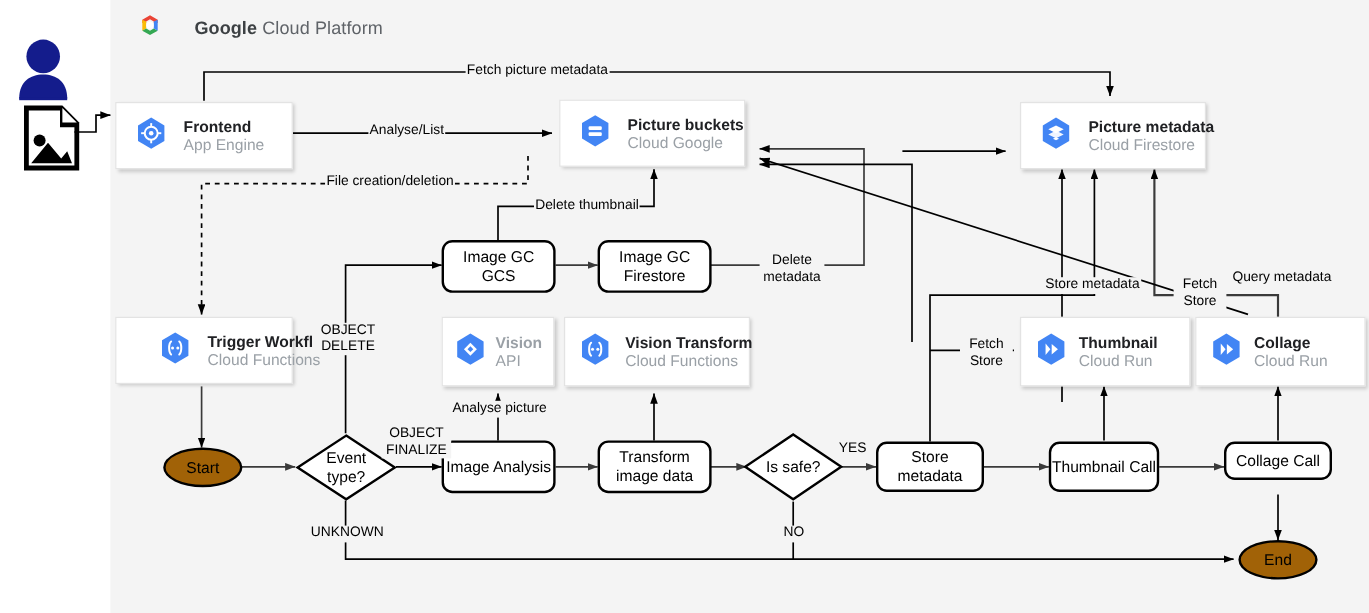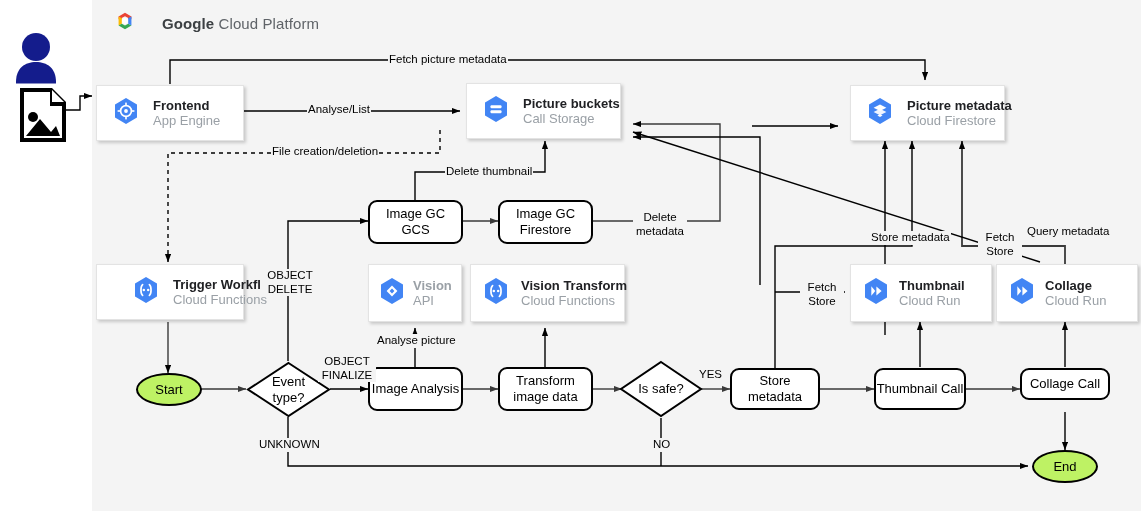--- a/index.html
+++ b/index.html
@@ -30,21 +30,21 @@
   .card.muted .t1{color:#9aa0a6;font-weight:bold;}
   .card.stack::before{content:"";position:absolute;left:6px;top:6px;width:100%;height:100%;
         background:#fff;border:1px solid #e3e3e3;z-index:-1;box-shadow:2px 2px 3px rgba(0,0,0,.18);}
   .card.stack::after{content:"";position:absolute;left:12px;top:12px;width:100%;height:100%;
         background:#fff;border:1px solid #e3e3e3;z-index:-2;box-shadow:2px 2px 3px rgba(0,0,0,.18);}
 
   
   .proc{position:absolute;background:#fff;border:2px solid #000;border-radius:9px;
         box-sizing:border-box;display:flex;align-items:center;justify-content:center;
         text-align:center;font-size:13px;color:#000;line-height:1.2;}
-  .term{position:absolute;background:#bef264;border:2px solid #000;border-radius:50%;
+  .term{position:absolute;background:#a16207;border:2px solid #000;border-radius:50%;
         box-sizing:border-box;display:flex;align-items:center;justify-content:center;
         font-size:13px;color:#000;}
   .dia{position:absolute;}
   .dia .lbl{position:absolute;left:0;top:0;width:100%;height:100%;
         display:flex;flex-direction:column;align-items:center;justify-content:center;
         font-size:13px;color:#000;line-height:1.2;text-align:center;}
 
   
   .elbl{position:absolute;background:#f4f4f4;font-size:11.5px;color:#000;
         line-height:1.18;white-space:nowrap;text-align:center;padding:0 1px;}
@@ -188,21 +188,21 @@
   <div class="card stack" style="left:466px;top:83px;width:155px;height:56px;">
     <span class="ic">
       <svg width="30" height="30" viewBox="0 0 30 30">
         <path d="M15 2 L26 8.5 L26 21.5 L15 28 L4 21.5 L4 8.5 Z" fill="#4285f4"></path>
         <rect x="9.5" y="11.2" width="11" height="3.1" rx="1" fill="#fff"></rect>
         <rect x="9.5" y="16.2" width="11" height="3.1" rx="1" fill="#fff"></rect>
       </svg>
     </span>
     <span class="tx">
       <span class="t1">Picture buckets</span>
-      <span class="t2">Call Storage</span>
+      <span class="t2">Cloud Google</span>
     </span>
   </div>
 
   <div class="card" style="left:850px;top:85px;width:155px;height:56px;">
     <span class="ic">
       <svg width="30" height="30" viewBox="0 0 30 30">
         <path d="M15 2 L26 8.5 L26 21.5 L15 28 L4 21.5 L4 8.5 Z" fill="#4285f4"></path>
         <path d="M8.6 11.8 L15 8.6 L21.4 11.8 L15 15 Z" fill="#fff"></path>
         <path d="M8.6 16 L15 12.8 L21.4 16 L15 19.2 Z" fill="#fff" opacity=".92"></path>
         <path d="M12.4 19.6 L15 18.3 L17.6 19.6 L15 20.9 Z" fill="#fff"></path>

